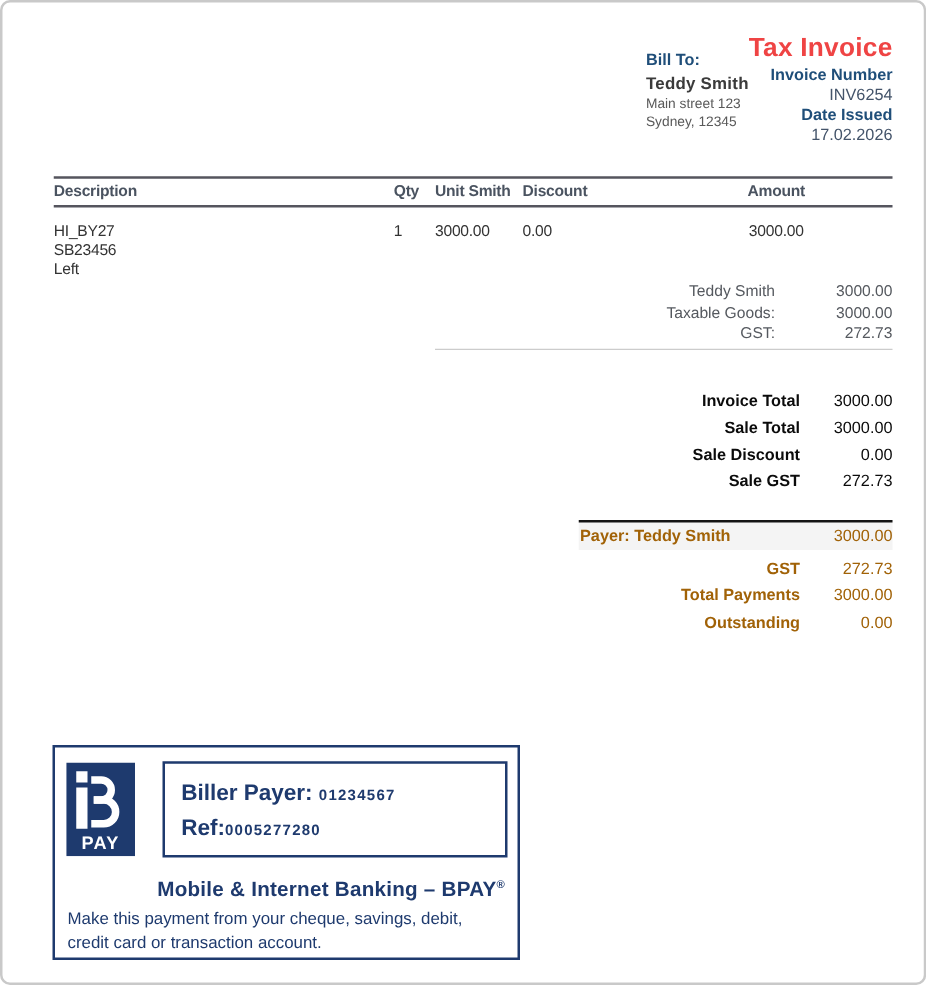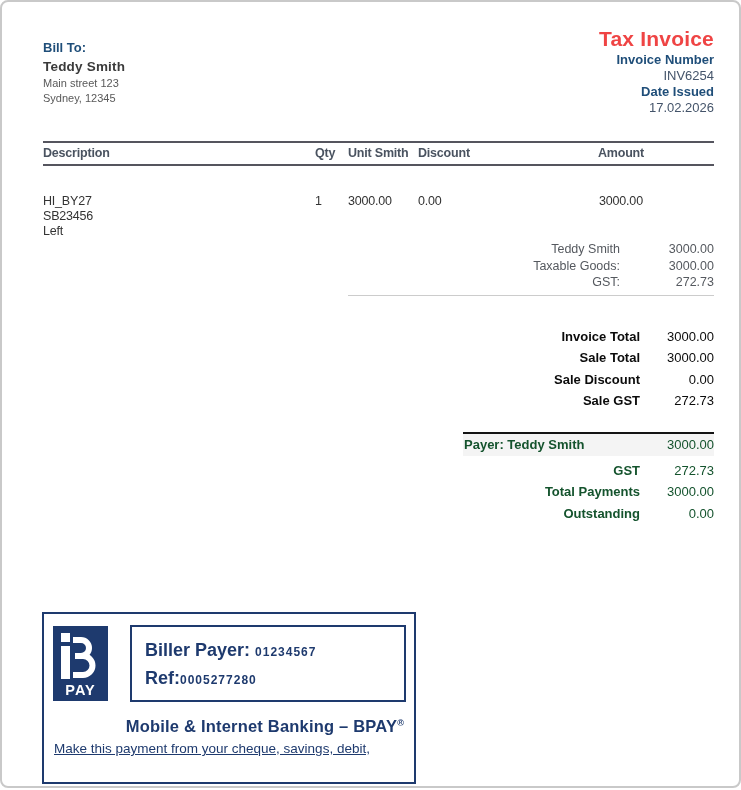--- a/index.html
+++ b/index.html
@@ -13,41 +13,41 @@
     position: absolute; left: 0; top: 0;
     width: 741px; height: 788px;
     background: #fff;
     border: 2px solid #c9c9c9;
     border-radius: 8px;
     overflow: hidden;
   }
   .content { padding: 24px 25px 0 41px; }
 
   
-  .top-row { display: flex; justify-content: space-between; align-items: flex-start; }
+  .top-row { display: flex; justify-content: flex-end; align-items: flex-start; }
   .bill-block { margin-top: 13px; }
   .bill-to-label   { font-size: 13px; font-weight: bold; color: var(--navy); line-height: 18px; }
   .bill-to-name    { font-size: 13.5px; font-weight: bold; color: #3b3b3b; line-height: 19px; letter-spacing: .2px; }
   .bill-addr       { font-size: 11px; color: #595959; line-height: 15px; }
 
   .inv-block { text-align: right; }
   .inv-title   { font-size: 21px; font-weight: bold; color: #ef4444; line-height: 26px; letter-spacing: .2px; }
   .inv-label   { font-size: 13px; font-weight: bold; color: var(--navy); line-height: 16px; }
   .inv-value   { font-size: 13px; color: #44546a; line-height: 16px; }
 
   
   .items-table { margin-top: 25px; font-size: 12.5px; letter-spacing: -0.2px; }
   .thead {
     display: flex;
     border-top: 2px solid #55555e;
     border-bottom: 2px solid #55555e;
     padding: 2px 0 3px;
     color: #4a5360; font-weight: bold; line-height: 16px;
   }
-  .trow { display: flex; margin-top: 28px; color: #333; line-height: 15px; }
+  .trow { display: flex; margin-top: 12px; color: #333; line-height: 15px; }
   .col-desc   { width: 272px; }
   .col-qty    { width: 33px; }
   .col-unit   { width: 70px; }
   .col-disc   { width: 110px; }
   .col-amount { flex: 1; text-align: center; }
 
   
   .subtotals {
     width: 366px; margin-left: auto; margin-top: 2px;
     padding-bottom: 4px;
@@ -58,21 +58,21 @@
   .srow .lbl { flex: 1; text-align: right; }
   .srow .val { width: 94px; text-align: right; }
 
   
   .totals { margin-top: 30px; font-size: 13px; color: #0b0b0b; line-height: 21.5px; }
   .t-row { display: flex; }
   .t-row .lbl { flex: 1; text-align: right; font-weight: bold; }
   .t-row .val { width: 74px; text-align: right; }
 
   
-  .payments { width: 251px; margin-left: auto; margin-top: 20px; font-size: 13px; color: #14532d; }
+  .payments { width: 251px; margin-left: auto; margin-top: 20px; font-size: 13px; color: #a16207; }
   .payer-row {
     display: flex; align-items: center;
     border-top: 2px solid #141414;
     background: #f4f4f4;
     padding: 3px 0 4px;
     line-height: 15px;
   }
   .payer-row .lbl { flex: 1; font-weight: bold; padding-left: 1px; }
   .payer-row .val { text-align: right; }
   .pay-rows { margin-top: 4px; line-height: 21.5px; }
@@ -97,21 +97,21 @@
   .biller-line .digits { font-size: 12px; letter-spacing: 1px; }
   .bpay-banking {
     margin: 12px 10px 0;
     font-size: 16.5px; font-weight: bold; color: var(--bpay);
     letter-spacing: .2px;
     text-align: right;
   }
   .bpay-banking sup { font-size: 9px; }
   .bpay-note {
     margin: 3px 10px 0;
-    font-size: 13.5px; color: var(--bpay); line-height: 19.5px; text-decoration: underline;
+    font-size: 13.5px; color: var(--bpay); line-height: 19.5px;
   }
 </style>
 </head>
 <body>
 
 <div class="page">
   <div class="content">
 
     <div class="top-row">
       <div class="bill-block">
@@ -223,17 +223,18 @@
             <span class="digits">01234567</span>
           </div>
           <div class="biller-line">
             <span>Ref:</span><span class="digits">0005277280</span>
           </div>
         </div>
       </div>
       <div class="bpay-banking"><span>Mobile &amp; Internet Banking – BPAY</span><sup>®</sup></div>
       <div class="bpay-note">
         <div>Make this payment from your cheque, savings, debit,</div>
+        <div>credit card or transaction account.</div>
       </div>
     </div>
 
   </div>
 </div>
 
 </body></html>

